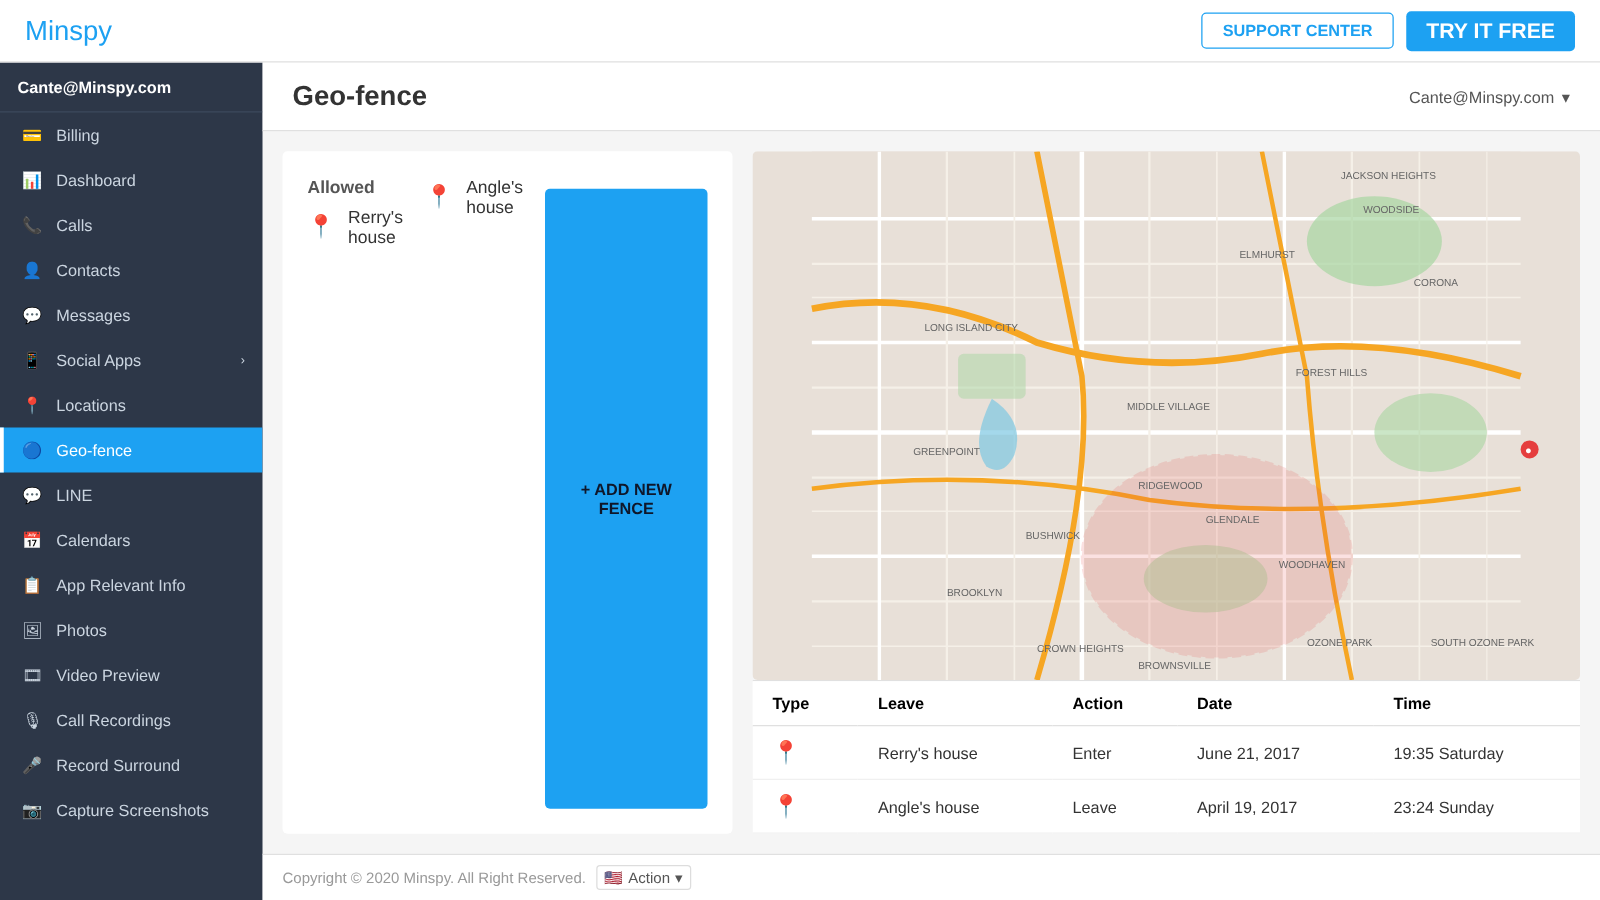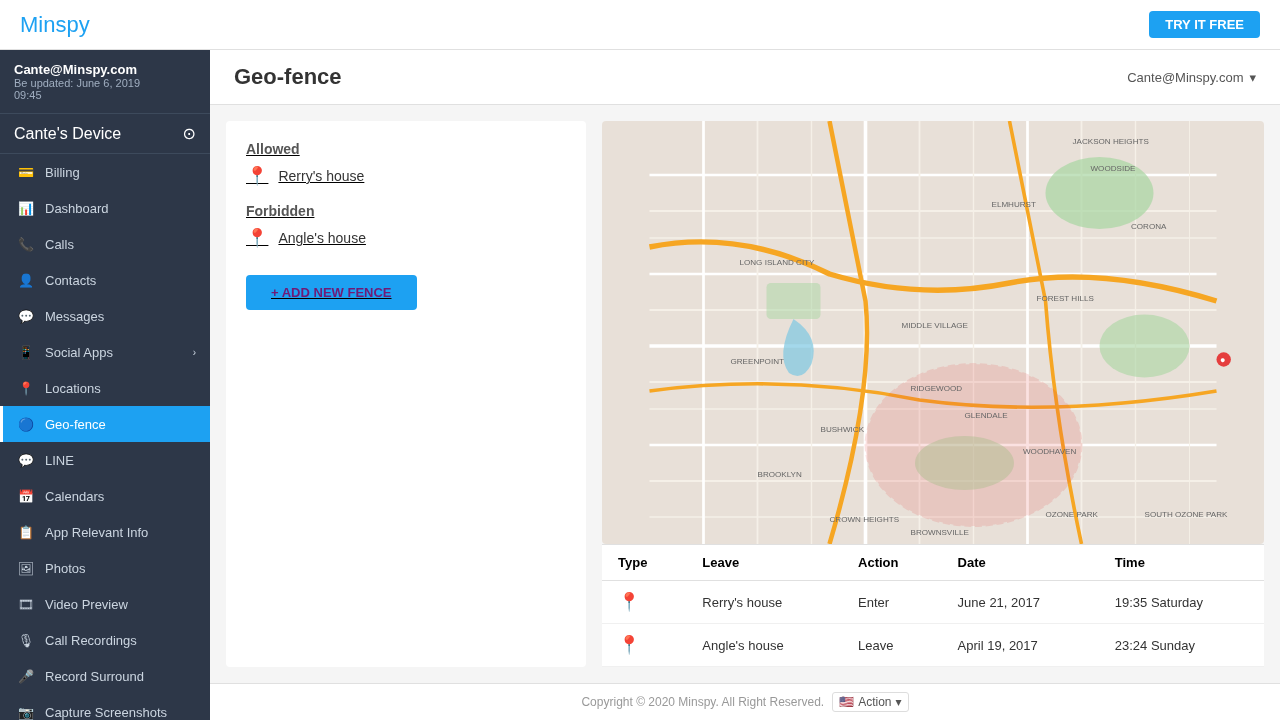--- a/index.html
+++ b/index.html
@@ -12,21 +12,21 @@
       border-bottom: 1px solid #e0e0e0; flex-shrink: 0;
     }
     .logo { font-size: 22px; font-weight: normal; color: #1da1f2; }
     .header-right { display: flex; gap: 10px; align-items: center; }
     .btn-support {
       border: 1px solid #1da1f2; color: #1da1f2; background: #fff;
       padding: 6px 16px; border-radius: 4px; font-size: 13px; cursor: pointer; font-weight: 600;
     }
     .btn-try {
       border: none; color: #fff; background: #1da1f2;
-      padding: 6px 16px; border-radius: 4px; font-size: 13px; cursor: pointer; font-weight: 600;
+      padding: 6px 16px; border-radius: 4px; font-size: 17px; cursor: pointer; font-weight: 600;
     }
 
     
     .main-layout { display: flex; flex: 1; overflow: hidden; }
 
     
     .sidebar {
       width: 210px; background: #2d3748; color: #fff; display: flex; flex-direction: column;
       flex-shrink: 0; overflow-y: auto;
     }
@@ -54,28 +54,28 @@
     }
     .content-header h1 { font-size: 22px; color: #333; font-weight: 600; }
     .user-dropdown {
       display: flex; align-items: center; gap: 6px; font-size: 13px; color: #555; cursor: pointer;
     }
 
     
     .geo-body { display: flex; flex: 1; overflow: hidden; padding: 16px; gap: 16px; }
     .geo-panel {
       width: 360px; background: #fff; border-radius: 4px; padding: 20px;
-      display: flex; flex-direction: column; gap: 16px; flex-shrink: 0; text-decoration: underline;
+      display: flex; flex-direction: row; gap: 16px; flex-shrink: 0;
     }
     .geo-section-label { font-size: 14px; color: #555; font-weight: 600; margin-bottom: 8px; }
     .geo-item { display: flex; align-items: center; gap: 10px; font-size: 14px; color: #333; }
     .pin-red { color: #e53e3e; font-size: 18px; }
     .pin-orange { color: #dd6b20; font-size: 18px; }
     .btn-add-fence {
-      background: #1da1f2; color: #701a75; border: none; padding: 10px 25px;
+      background: #1da1f2; color: #0f172a; border: none; padding: 10px 25px;
       border-radius: 4px; font-size: 13px; cursor: pointer; font-weight: 600;
       width: fit-content; margin-top: 10px;
     }
 
     
     .map-container {
       flex: 1; border-radius: 4px; overflow: hidden; position: relative;
       background: #e8e0d8;
     }
     .map-svg { width: 100%; height: 100%; }
@@ -89,54 +89,47 @@
     }
     .data-table td { padding: 10px 16px; color: #333; border-bottom: 1px solid #f0f0f0; }
 
     
     .right-col { flex: 1; display: flex; flex-direction: column; overflow: hidden; }
 
     
     .footer {
       background: #fff; border-top: 1px solid #e0e0e0;
       padding: 8px 16px; text-align: center; font-size: 12px; color: #999;
-      display: flex; align-items: center; justify-content: center; gap: 8px;
+      display: flex; align-items: center; justify-content: flex-start; gap: 8px;
     }
     .lang-select {
       display: flex; align-items: center; gap: 4px; font-size: 12px; color: #555; cursor: pointer;
       border: 1px solid #ddd; border-radius: 3px; padding: 2px 6px;
     }
 
     
     .sidebar::-webkit-scrollbar { width: 4px; }
     .sidebar::-webkit-scrollbar-thumb { background: #4a5568; border-radius: 2px; }
   </style>
 </head>
 <body>
 
 <div class="header">
   <div class="logo">Minspy</div>
   <div class="header-right">
+    <button class="btn-support">SUPPORT CENTER</button>
     <button class="btn-try">TRY IT FREE</button>
   </div>
 </div>
 
 <div class="main-layout">
 
   <div class="sidebar">
     <div class="sidebar-user">
       <div class="email">Cante@Minspy.com</div>
-      <div class="updated">
-        <span>Be updated: June 6, 2019</span><br>
-        <span>09:45</span>
-      </div>
-    </div>
-    <div class="sidebar-device">
-      <span>Cante's Device</span>
-      <span>⊙</span>
     </div>
 
     <div id="sidebar-nav">
         <div class="sidebar-item">
     <span class="icon">💳</span>
     <span>Billing</span>
 
   </div>
         <div class="sidebar-item">
     <span class="icon">📊</span>
@@ -229,21 +222,20 @@
 
       <div class="geo-panel">
         <div>
           <div class="geo-section-label">Allowed</div>
           <div class="geo-item">
             <span class="pin-red">📍</span>
             <span>Rerry's house</span>
           </div>
         </div>
         <div>
-          <div class="geo-section-label">Forbidden</div>
           <div class="geo-item">
             <span class="pin-orange" style="color:#dd6b20;">📍</span>
             <span>Angle's house</span>
           </div>
         </div>
         <button class="btn-add-fence">+ ADD NEW FENCE</button>
       </div>
 
       <div class="right-col">
 

